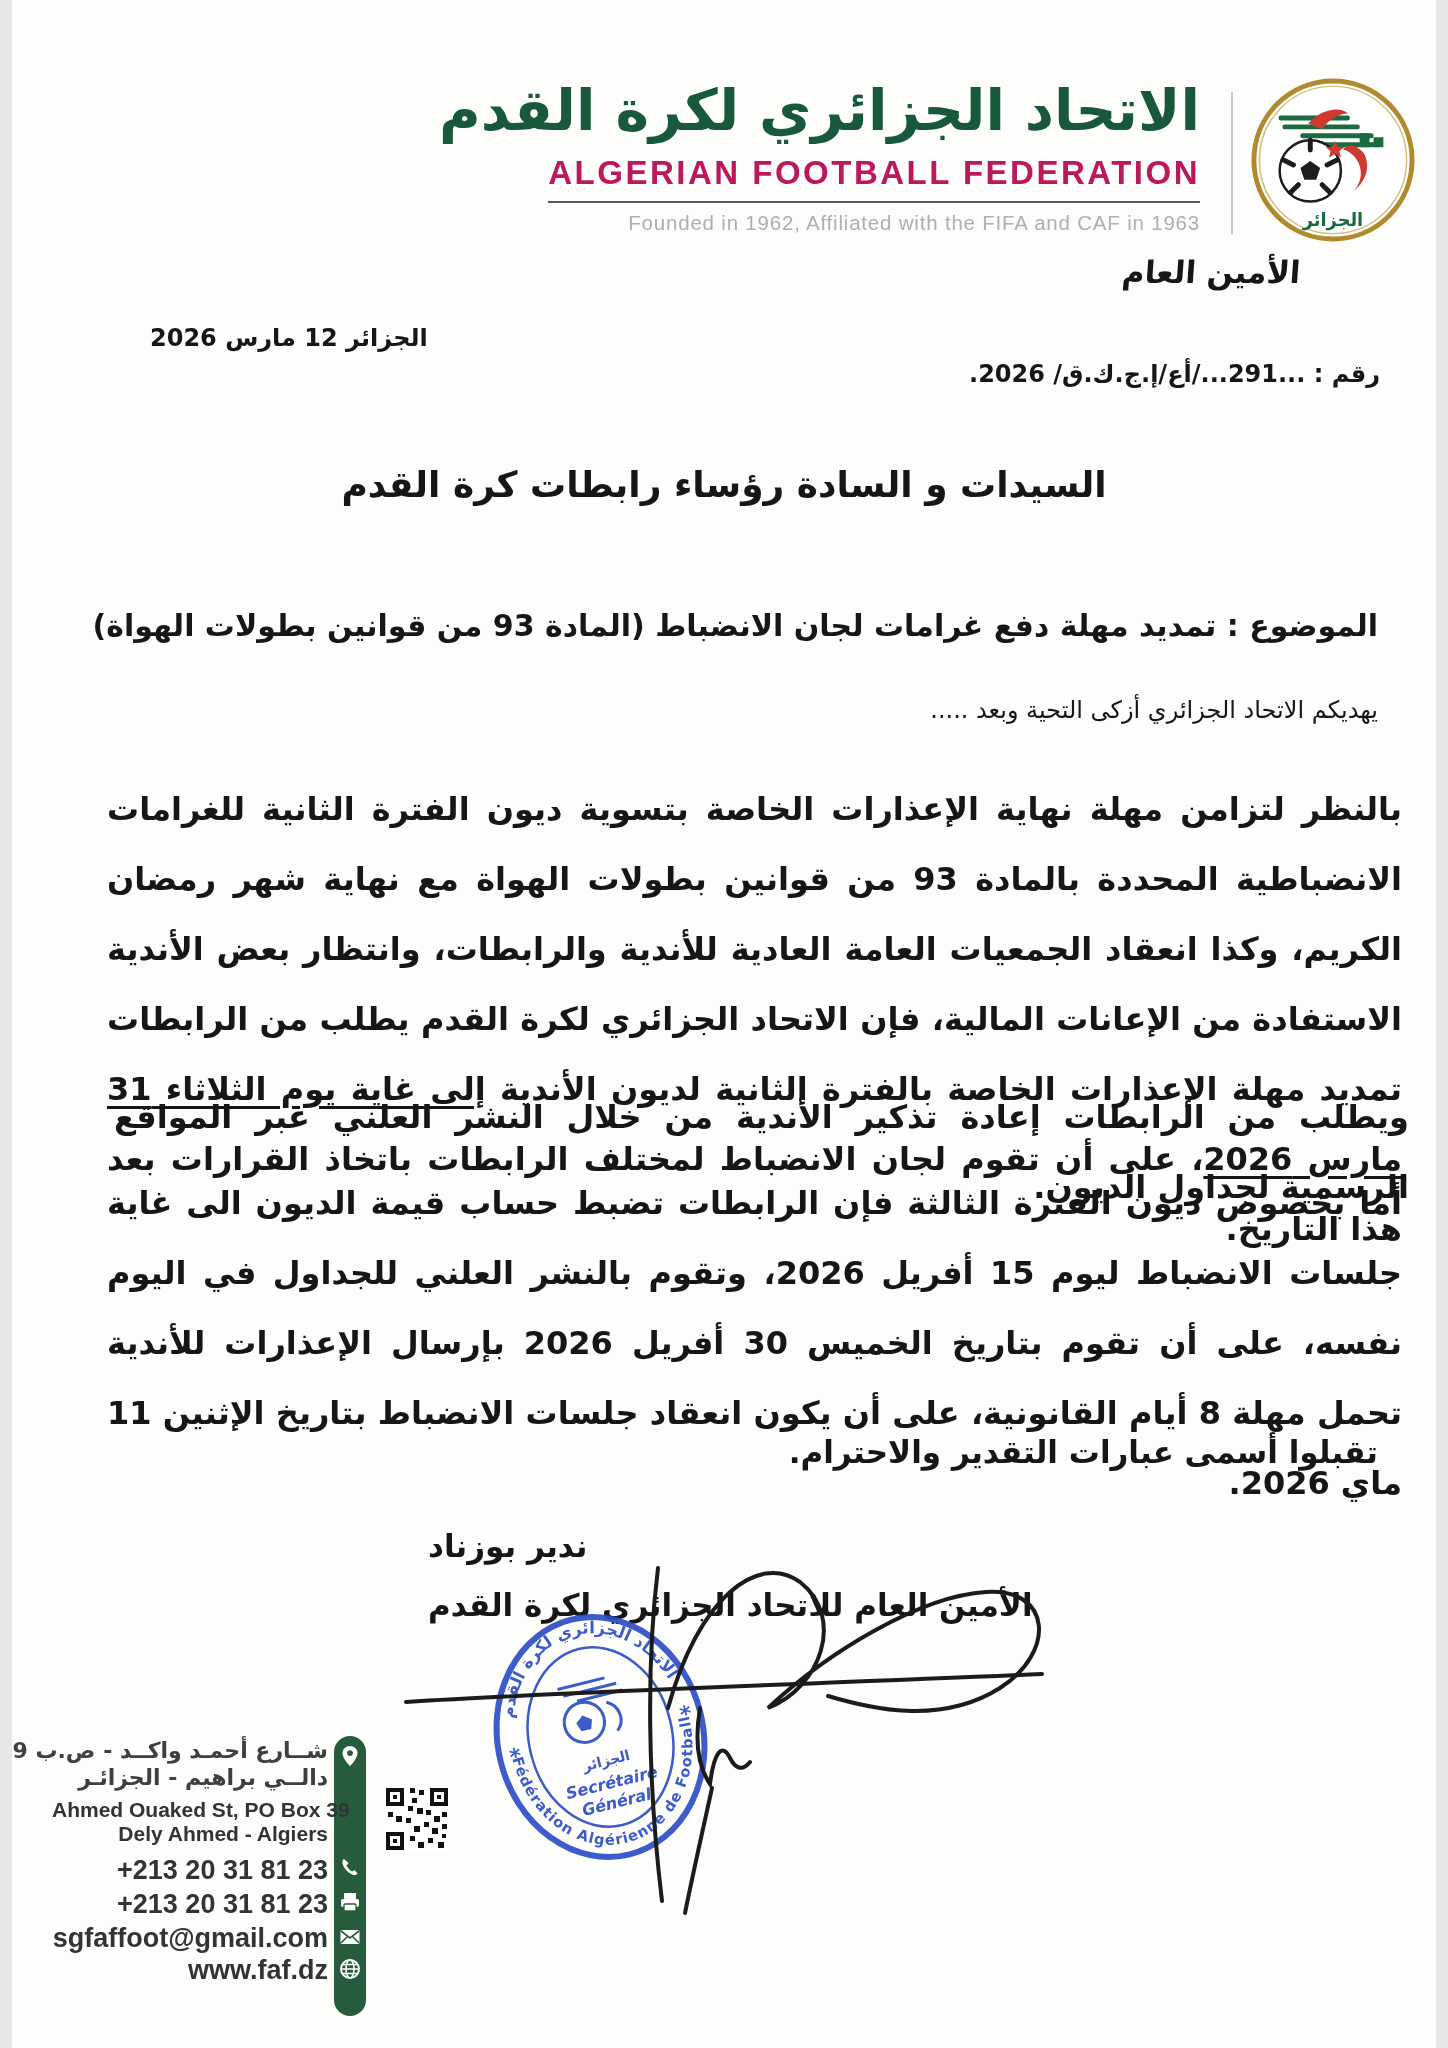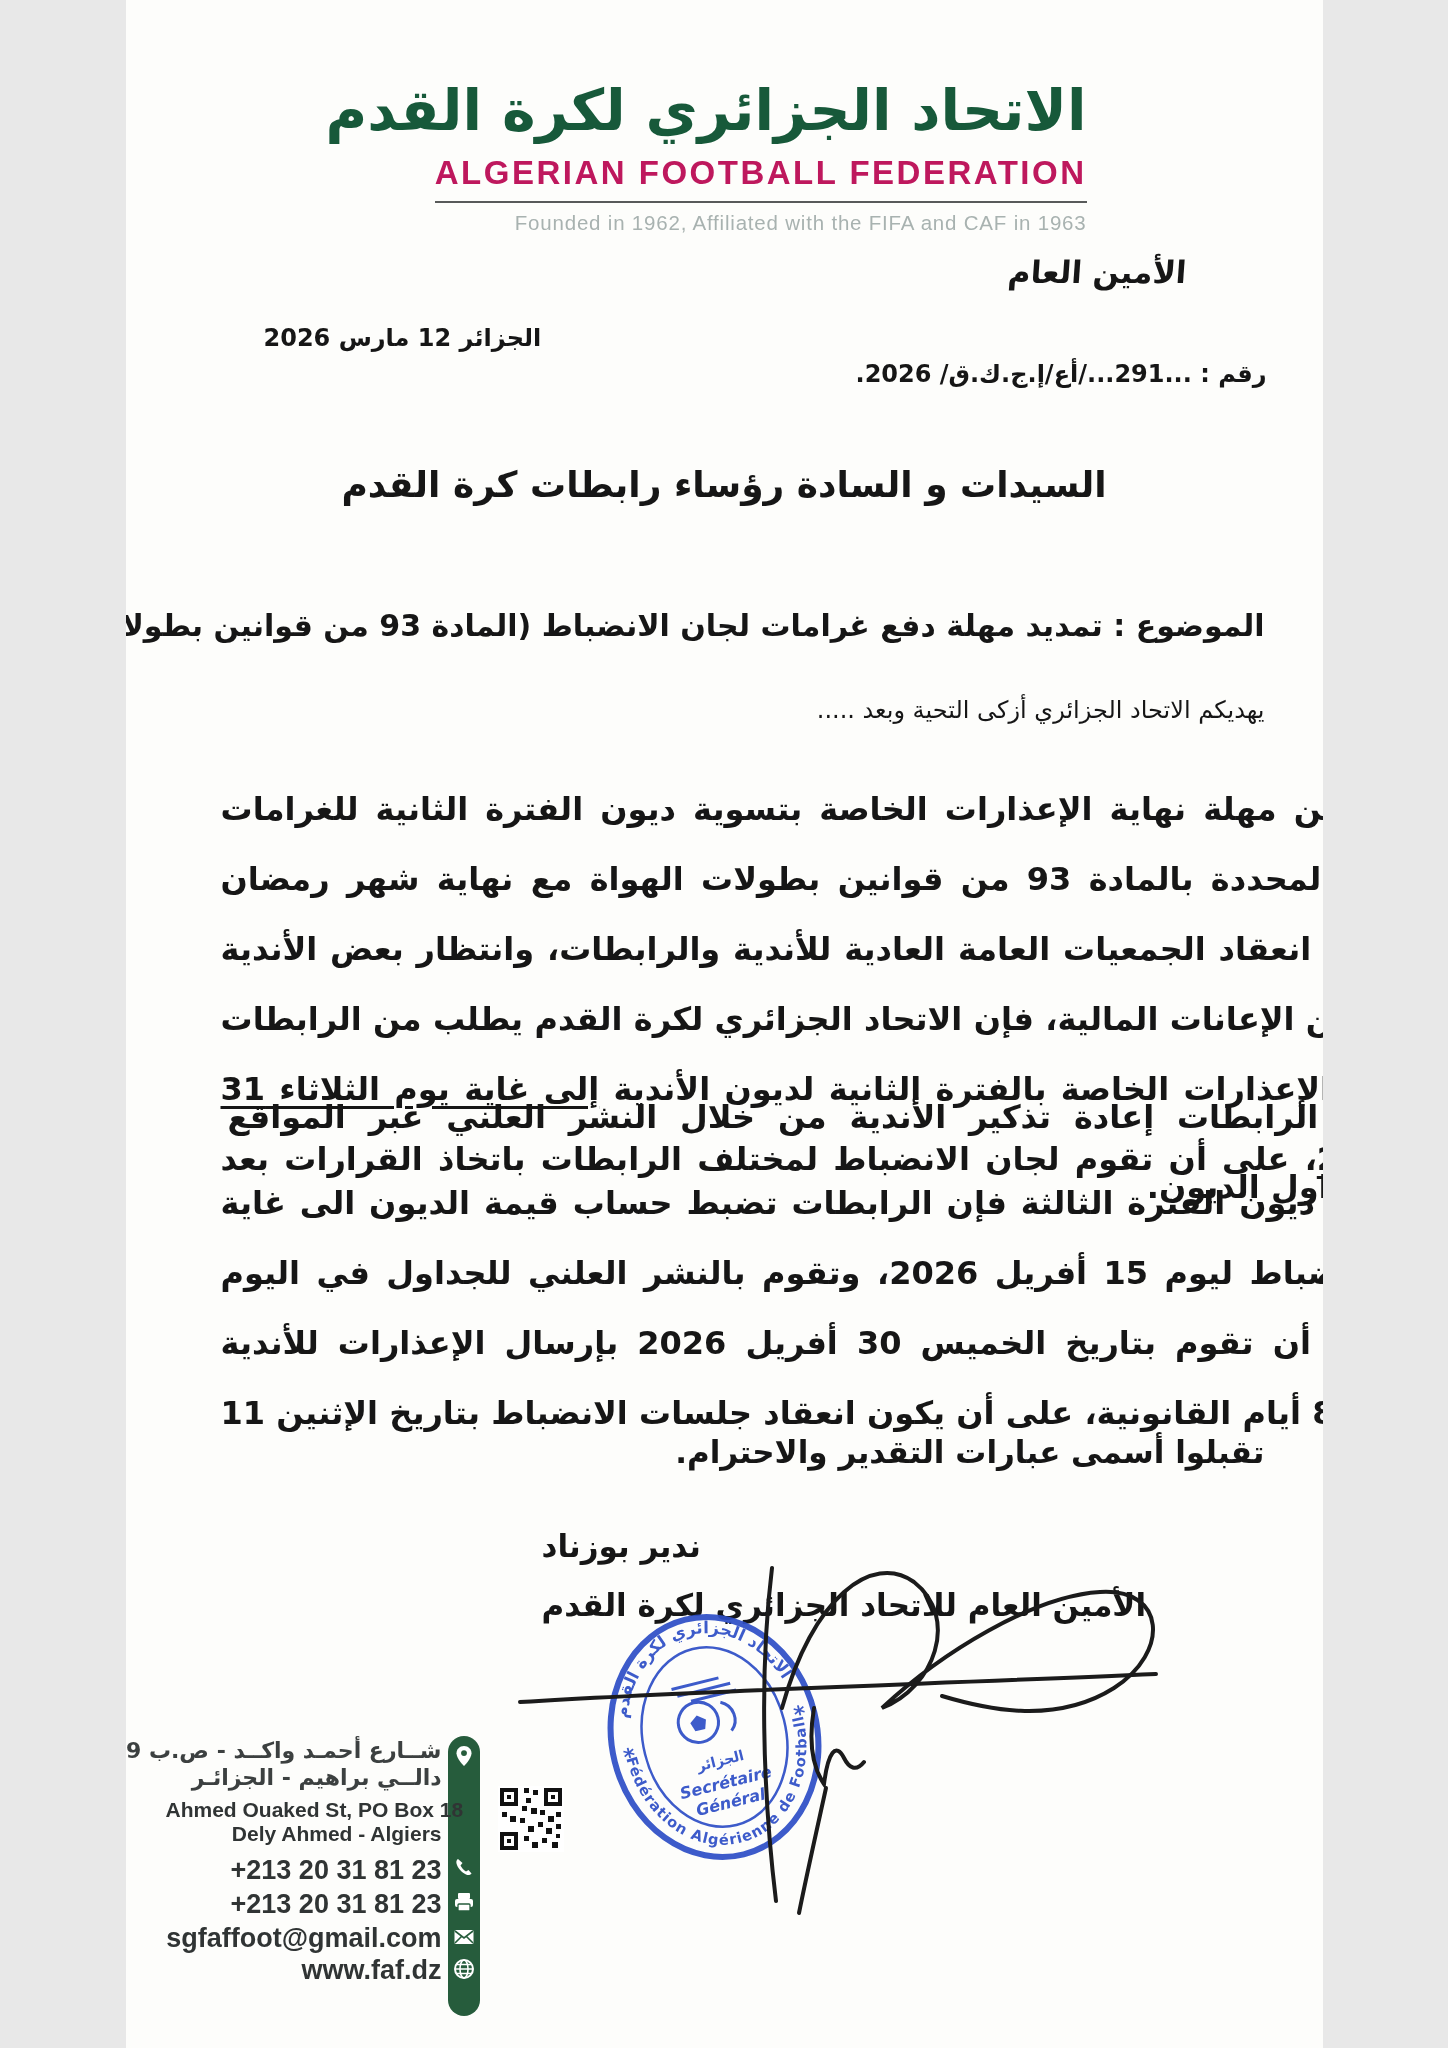--- a/index.html
+++ b/index.html
@@ -1,19 +1,19 @@
 <!DOCTYPE html>
 <html lang="ar"><head>
 <meta charset="utf-8">
 <style>
   * { margin:0; padding:0; box-sizing:border-box; }
   html,body { background:#e8e8e8; }
   .page {
     position:relative;
-    width:1197px; height:2048px;
+    width:1424px; height:2048px;
     margin:0 auto;
     background:#fdfdfb;
     overflow:hidden;
     font-family:"DejaVu Sans", sans-serif;
     color:#161616;
   }
   
   .brand { position:absolute; top:66px; right:236px; text-align:right; }
   .brand-ar {
     font-size:57px; font-weight:700; color:#17593a;
@@ -219,21 +219,21 @@
     <path d="M2 5 L11 12 L20 5 M2 17 L8.5 10.5 M20 17 L13.5 10.5" stroke="#265c3c" stroke-width="1.6" fill="none"></path>
   </svg>
   <svg class="f-icon" style="top:1958px" viewBox="0 0 22 22">
     <circle cx="11" cy="11" r="9" fill="none" stroke="#fff" stroke-width="2"></circle>
     <ellipse cx="11" cy="11" rx="4" ry="9" fill="none" stroke="#fff" stroke-width="1.6"></ellipse>
     <path d="M2.5 11 L19.5 11 M3.6 6.5 L18.4 6.5 M3.6 15.5 L18.4 15.5" stroke="#fff" stroke-width="1.6"></path>
   </svg>
 
   <div class="f-line f-ar" style="top:1738px">شــارع أحمـد واكــد - ص.ب 39</div>
   <div class="f-line f-ar" style="top:1765px">دالــي براهيم - الجزائـر</div>
-  <div class="f-line f-en" style="top:1798px">Ahmed Ouaked St, PO Box 18</div>
+  <div class="f-line f-en" style="top:1798px">Ahmed Ouaked St, PO Box 39</div>
   <div class="f-line f-en" style="top:1822px">Dely Ahmed - Algiers</div>
   <div class="f-line f-num" style="top:1855px">+213  20 31 81 23</div>
   <div class="f-line f-num" style="top:1889px">+213  20 31 81 23</div>
   <div class="f-line f-num" style="top:1923px">sgfaffoot@gmail.com</div>
   <div class="f-line f-num" style="top:1955px">www.faf.dz</div>
 
   <svg class="qr" width="66" height="66" viewBox="0 0 66 66">
     <rect width="66" height="66" fill="#fff"></rect>
     <g fill="#111">
       <rect x="2" y="2" width="18" height="18"></rect>

